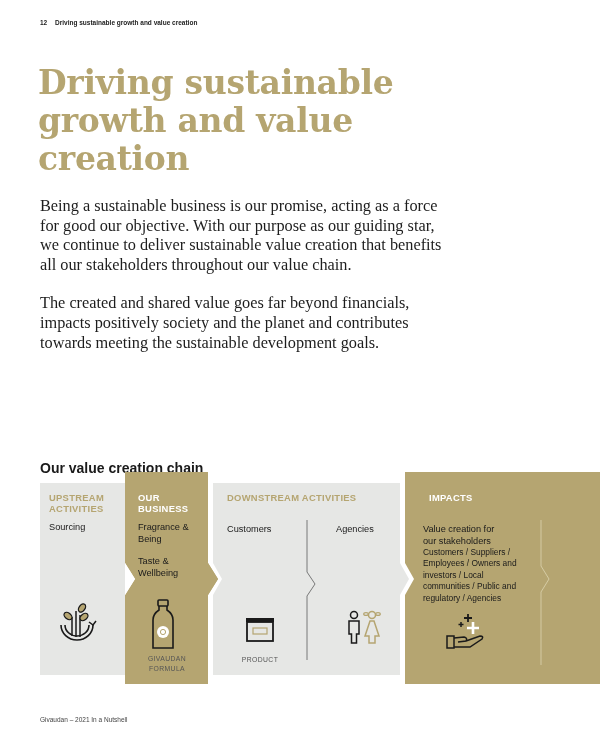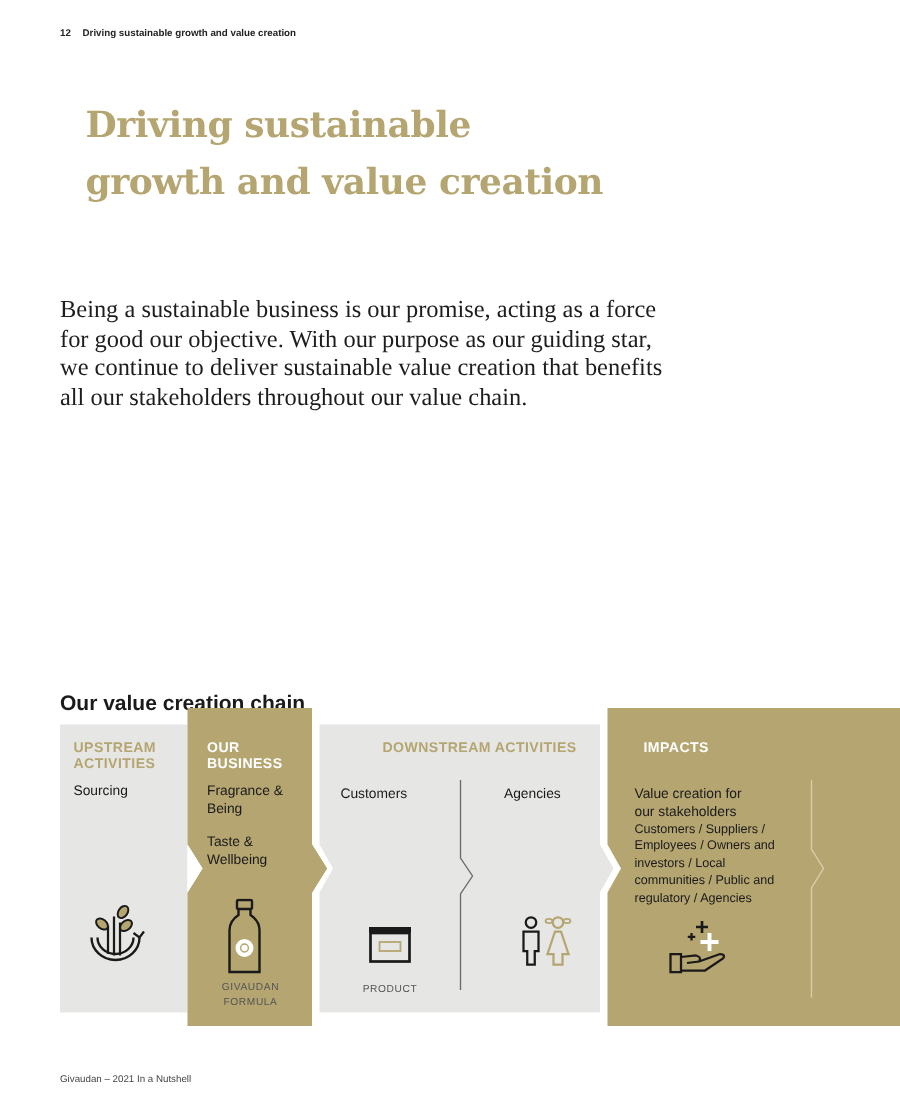--- a/index.html
+++ b/index.html
@@ -3,22 +3,22 @@
 <meta charset="utf-8">
 <style>
   * { box-sizing: border-box; margin: 0; padding: 0; }
   html, body { width: 600px; height: 742px; background: #ffffff; overflow: hidden; }
   body { position: relative; font-family: "Liberation Sans", sans-serif; color: #1a1a1a; }
 
   .running-head { position: absolute; left: 40px; top: 19px; font-size: 6.5px; font-weight: bold; color: #222; }
   .running-head .num { margin-right: 6px; }
 
   .title { position: absolute; left: 38px; top: 64px; width: 460px;
-    font-family: "DejaVu Serif", serif; font-weight: bold; font-size: 24px; line-height: 38px;
-    color: #b5a571; letter-spacing: -0.3px; margin-left: 19px; }
+    font-family: "DejaVu Serif", serif; font-weight: bold; font-size: 33px; line-height: 38px;
+    color: #b5a571; letter-spacing: -0.3px; }
 
   .intro { position: absolute; left: 40px; top: 196px; width: 410px;
     font-family: Liberation Serif, serif; font-size: 16.3px; line-height: 19.6px; color: #1d1d1d; }
   .intro p + p { margin-top: 19px; }
 
   .chain-title { position: absolute; left: 40px; top: 460px; font-size: 14px; font-weight: bold; color: #1a1a1a; }
 
   .panel { position: absolute; }
 
   .label-cap { font-size: 9.4px; font-weight: bold; letter-spacing: 0.3px; line-height: 11px; text-transform: uppercase; }
@@ -40,20 +40,21 @@
   <span>Driving sustainable growth and value creation</span>
 </div>
 
 <h1 class="title">
   <span style="display:block">Driving sustainable</span>
   <span style="display:block">growth and value creation</span>
 </h1>
 
 <div class="intro">
   <p>Being a sustainable business is our promise, acting as a force for good our objective. With our purpose as our guiding star, we continue to deliver sustainable value creation that benefits all our stakeholders throughout our value chain.</p>
+  <p>The created and shared value goes far beyond financials, impacts positively society and the planet and contributes towards meeting the sustainable development goals.</p>
 </div>
 
 <h2 class="chain-title">Our value creation chain</h2>
 
 <svg style="position:absolute;left:0;top:0" width="600" height="742">
 
   <polygon points="40,483 125,483 125,675 40,675" fill="#e6e7e5"></polygon>
 
   <polygon points="125,472 208,472 208,563 218,579 208,595 208,684 125,684 125,595 135,579 125,563" fill="#b5a571"></polygon>
 
@@ -110,21 +111,21 @@
     <path d="M9 7 L9 11 Q3 15 3 21 L3 49 L23 49 L23 21 Q23 15 17 11 L17 7" fill="none" stroke="#1a1a1a" stroke-width="1.6"></path>
     <circle cx="13" cy="33" r="6" fill="#ffffff"></circle>
     <circle cx="13" cy="33" r="2.6" fill="none" stroke="#b5a571" stroke-width="1"></circle>
   </svg>
 </div>
 <div class="panel tiny-cap" style="left:128px;top:654px;width:78px;">
   <div>GIVAUDAN</div>
   <div>FORMULA</div>
 </div>
 
-<div class="panel label-cap gold-text" style="left:227px;top:492px;margin-left:28px;">DOWNSTREAM ACTIVITIES</div>
+<div class="panel label-cap gold-text" style="left:227px;top:492px;">DOWNSTREAM ACTIVITIES</div>
 <div class="panel item" style="left:227px;top:524px;text-align:center;">Customers</div>
 <div class="panel item" style="left:336px;top:524px;">Agencies</div>
 <div class="panel" style="left:245px;top:617px;">
   <svg width="30" height="26" viewBox="0 0 30 26">
     <rect x="1" y="1" width="28" height="4" fill="#1a1a1a"></rect>
     <rect x="2" y="5" width="26" height="19" fill="none" stroke="#1a1a1a" stroke-width="1.8"></rect>
     <rect x="8" y="11" width="14" height="6" fill="none" stroke="#b5a571" stroke-width="1.2"></rect>
   </svg>
 </div>
 <div class="panel tiny-cap" style="left:230px;top:655px;width:60px;">PRODUCT</div>

